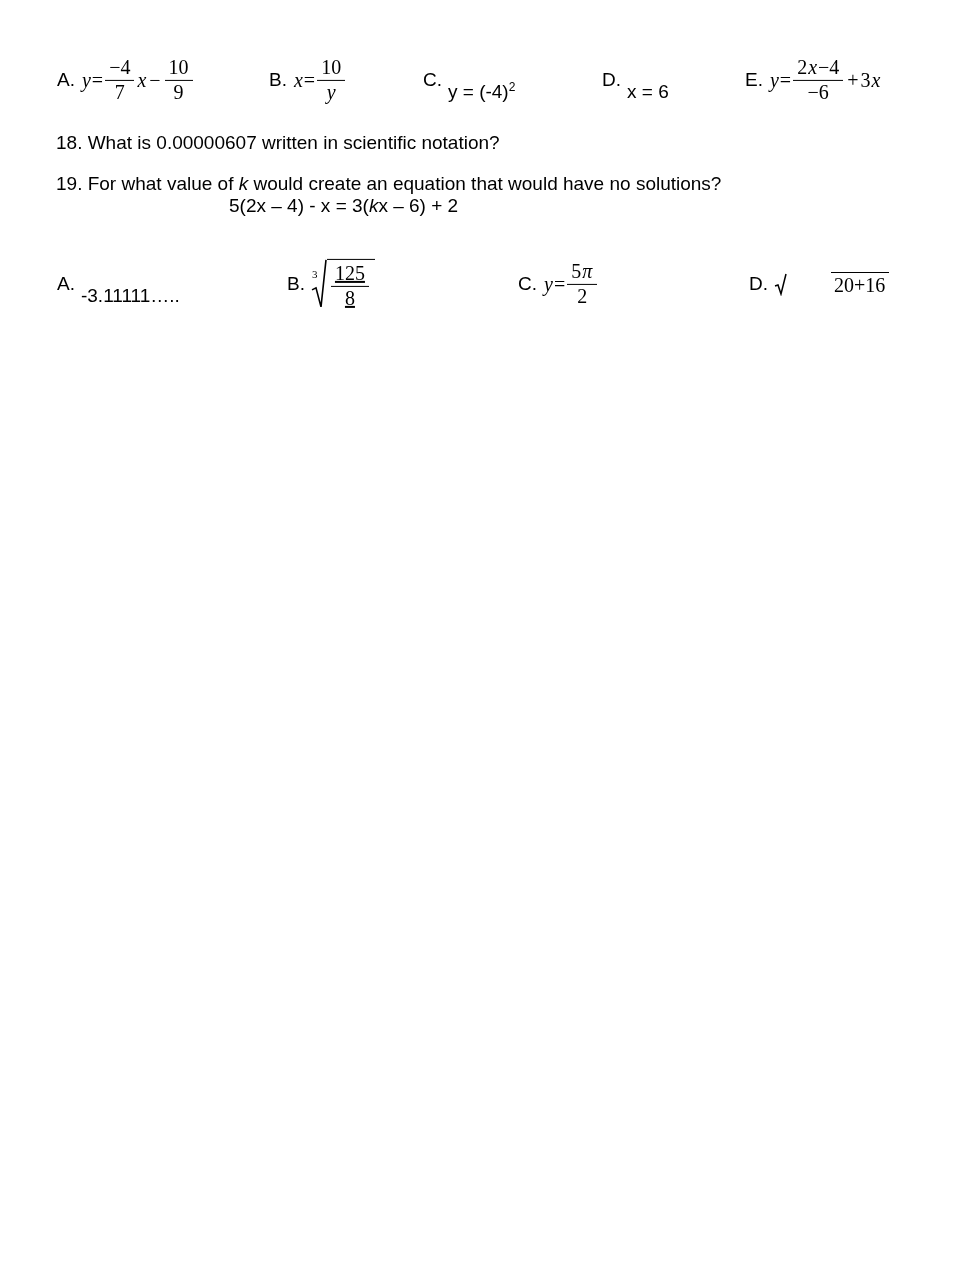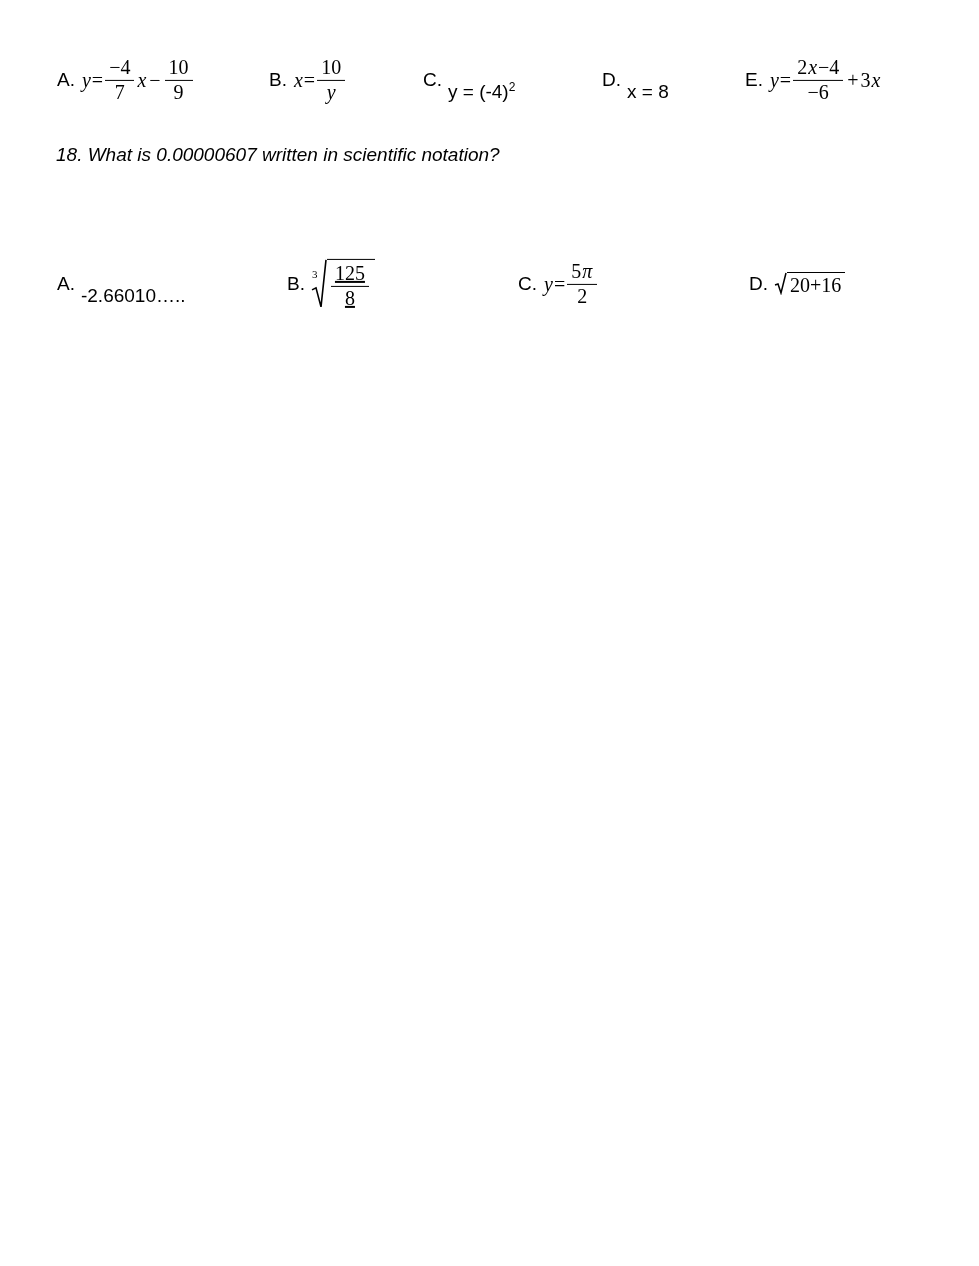--- a/index.html
+++ b/index.html
@@ -73,21 +73,22 @@
   }
   .frac .num {
     display: inline-block;
     border-bottom: 1.4px solid #000000;
     padding: 0 4px 1px 4px;
   }
   .frac .den { padding: 1px 4px 0 4px; }
   
   .sqrt {
     display: inline-flex;
-    align-items: flex-start;
+    align-items: center;
+    gap: 44px;
   }
   .sqrt svg { flex: 0 0 auto; }
   .radicand {
     border-top: 1.5px solid #000000;
     padding: 1px 4px 0 3px;
     line-height: 1.1;
   }
   .root3 {
     position: relative;
     display: inline-flex;
@@ -105,21 +106,21 @@
     padding: 2px 6px 0 4px;
   }
   .root3 .frac { margin: 0; text-decoration: underline; }
   
   #row17-a { left: 57px;  top: 80px; }
   #row17-b { left: 269px; top: 80px; }
   #row17-c { left: 423px; top: 80px; }
   #row17-d { left: 602px; top: 80px; }
   #row17-e { left: 745px; top: 80px; }
 
-  #q18 { left: 56px; top: 144px; font-style: italic; }
+  #q18 { left: 56px; top: 132px; }
   #q19 { left: 56px; top: 173px; }
   #q19eq { left: 229px; top: 195px; }
   #q20 { left: 56px; top: 239px; }
 
   #row20-a { left: 57px;  top: 284px; }
   #row20-b { left: 287px; top: 284px; }
   #row20-c { left: 518px; top: 284px; }
   #row20-d { left: 749px; top: 284px; }
 </style>
 </head>
@@ -157,46 +158,48 @@
     </span>
   </div>
 
   <div class="choice" id="row17-c">
     <span class="lbl">C.</span>
     <span class="plain"><span>y = (-4)</span><sup>2</sup></span>
   </div>
 
   <div class="choice" id="row17-d">
     <span class="lbl">D.</span>
-    <span class="plain">x = 8</span>
+    <span class="plain">x = 6</span>
   </div>
 
   <div class="choice" id="row17-e">
     <span class="lbl">E.</span>
     <span class="math">
       <span class="var">y</span>
         <span>=</span>
         <span class="frac">
           <span class="num"><span>2</span><span class="var">x</span><span>−4</span></span>
           <span class="den">−6</span>
         </span>
         <span class="op">+</span>
         <span>3</span>
         <span class="var">x</span>
     </span>
   </div>
 
   <div class="qtext" id="q18">18. What is 0.00000607 written in scientific notation?</div>
 
-
+  <div class="qtext" id="q19"><span>19. For what value of </span><i>k</i><span> would create an equation that would have no solutions?</span></div>
+
+  <div class="qtext" id="q19eq"><span>5(2x – 4) - x = 3(</span><i>k</i><span>x – 6) + 2</span></div>
 
 
   <div class="choice" id="row20-a">
     <span class="lbl">A.</span>
-    <span class="plain">-2.66010…..</span>
+    <span class="plain">-3.11111…..</span>
   </div>
 
   <div class="choice" id="row20-b">
     <span class="lbl">B.</span>
     <span class="math">
       <span class="root3">
         <span class="root-idx">3</span>
         <svg width="16" height="50" viewBox="0 0 16 50">
             <polyline points="1,31 5,29 10,48 15,1" fill="none" stroke="#000000" stroke-width="1.6"></polyline>
           </svg>

